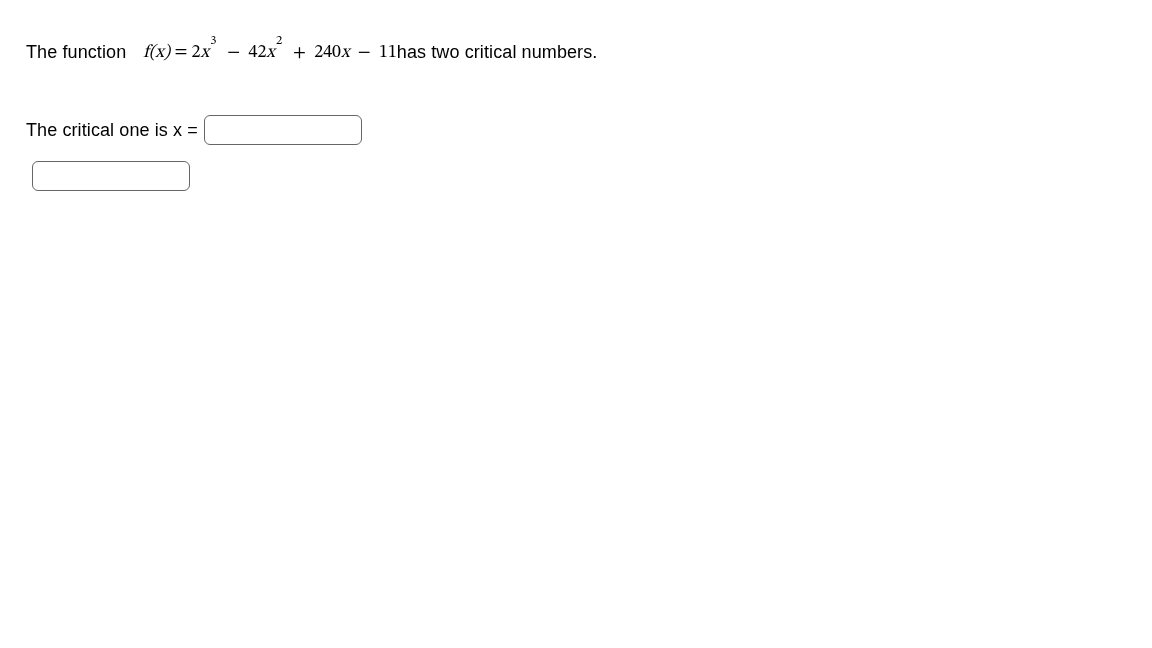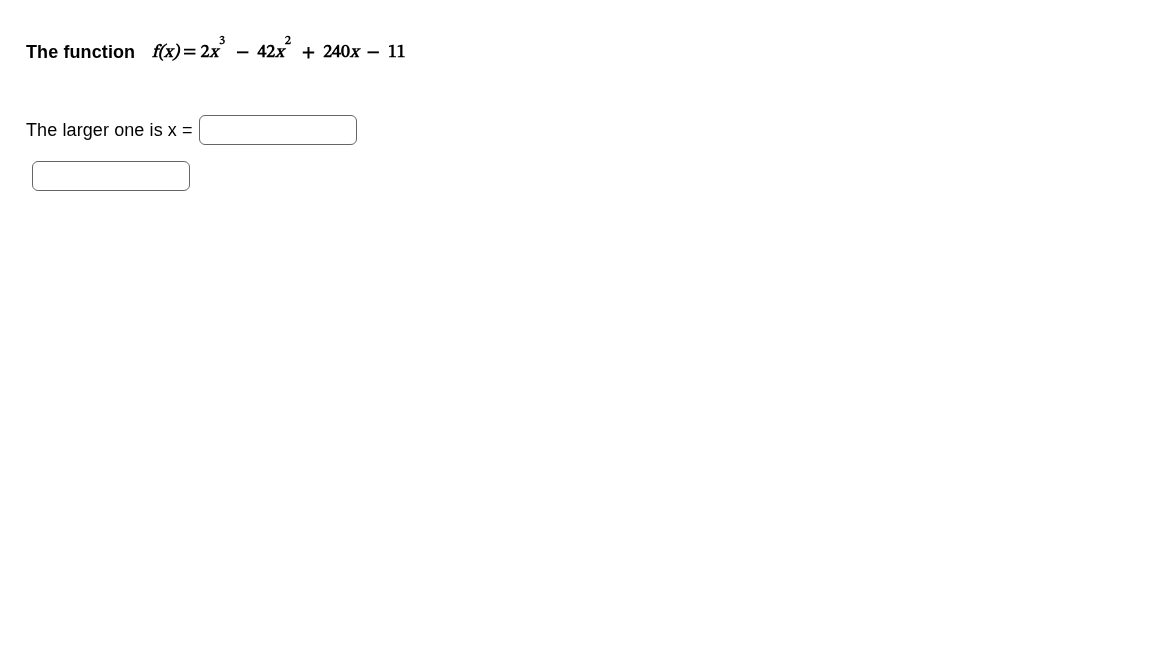--- a/index.html
+++ b/index.html
@@ -9,21 +9,20 @@
       color: #000;
       background: #fff;
       padding: 18px 26px;
       width: 1152px;
     }
     .line {
       display: flex;
       align-items: center;
       flex-wrap: wrap;
       margin-bottom: 28px;
-      font-weight: bold;
     }
     .line-input {
       display: flex;
       align-items: center;
       margin-bottom: 16px;
     }
     .math {
       font-family: "Cambria Math", "STIX Two Math", "Latin Modern Math", Georgia, serif;
       font-style: italic;
       white-space: pre;
@@ -57,22 +56,23 @@
     .plus  { font-style: normal; padding: 0 4px; }
   </style>
 </head>
 <body>
 
 <div class="line">
   <span class="text">The function </span>
   <span class="math">
     <span>f(x)</span><span class="up"> = </span><span class="up">2</span><span class="supwrap"><span>x</span><span class="sup">3</span></span><span class="gap-sup"></span><span class="minus"> − </span><span class="up">42</span><span class="supwrap"><span>x</span><span class="sup">2</span></span><span class="gap-sup"></span><span class="plus"> + </span><span class="up">240</span><span>x</span><span class="minus"> − </span><span class="up">11</span>
   </span>
+  <span class="text"> has two critical numbers.</span>
 </div>
 
 <div class="line-input">
-  <span class="text">The larger one is x = </span>
+  <span class="text">The critical one is x = </span>
   <input class="answer" type="text" value="" style="">
 </div>
 
 <div class="line-input">
   <input class="answer" type="text" value="" style="">
 </div>
 
 </body></html>

